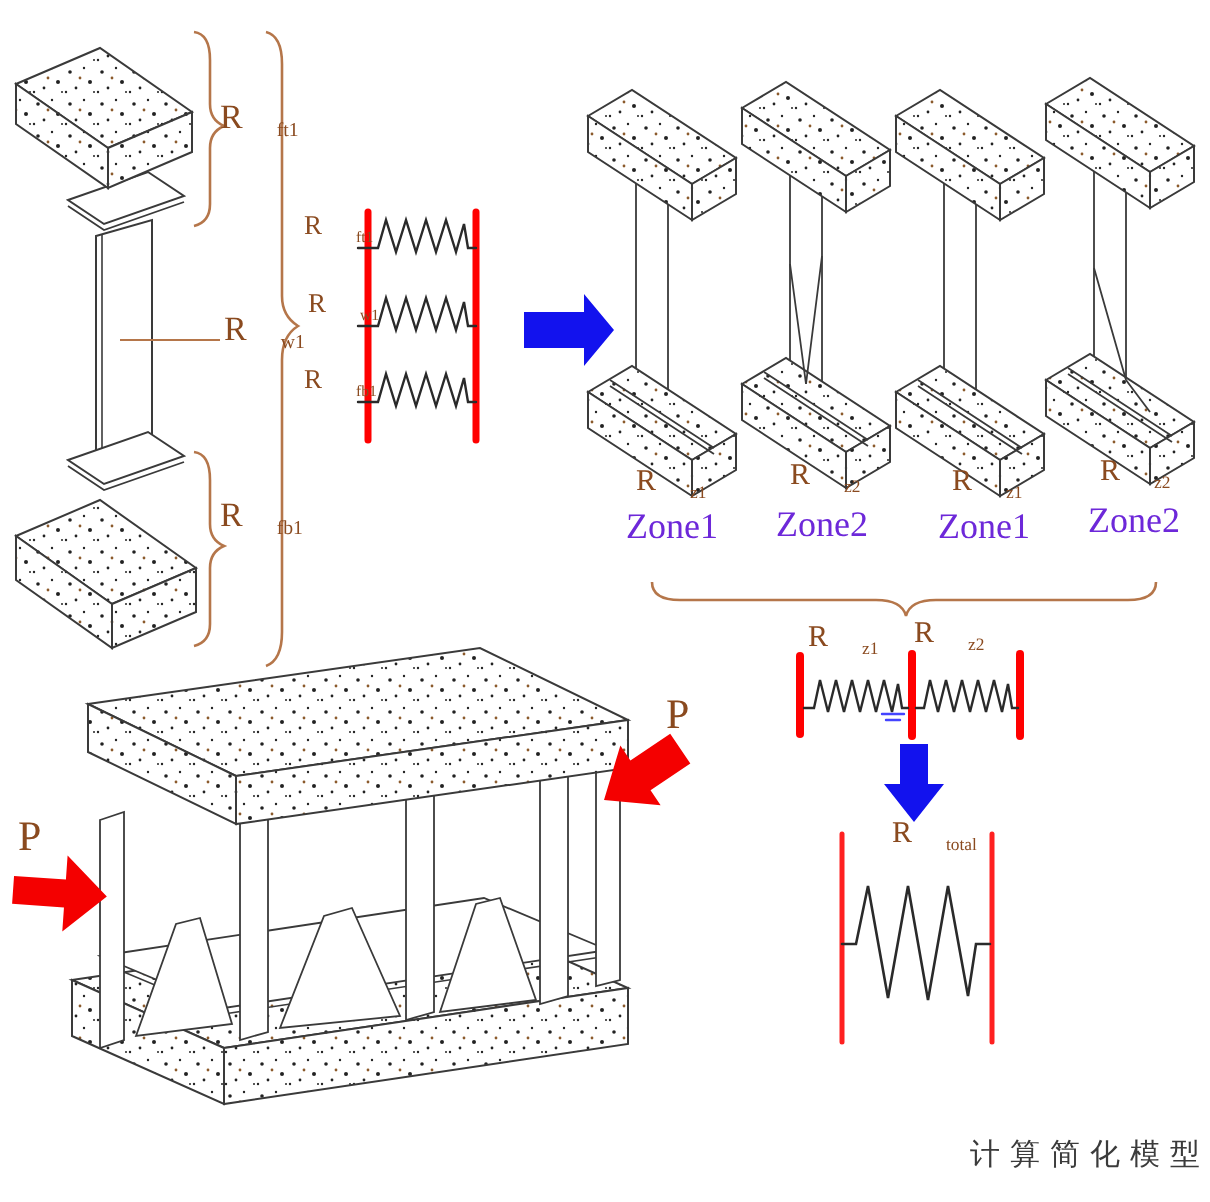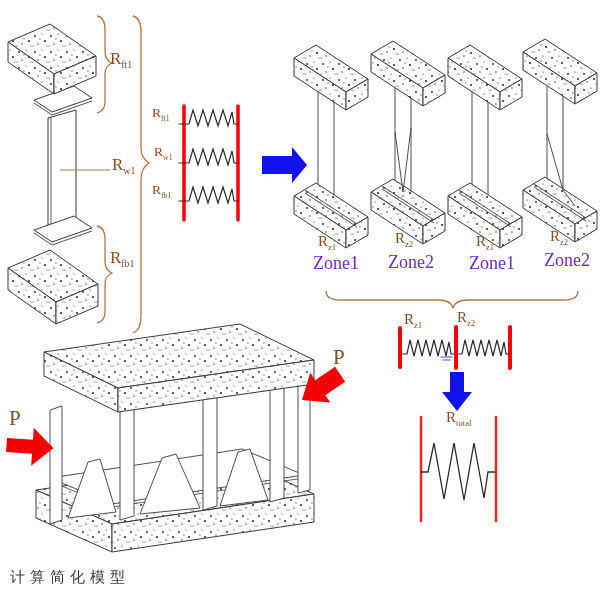--- a/index.html
+++ b/index.html
@@ -1,23 +1,23 @@
 <!DOCTYPE html>
 <html><head>
 <meta charset="utf-8">
 <style>
   html,body{margin:0;padding:0;background:#ffffff;}
   #canvas{position:relative;width:605px;height:601px;background:#fff;overflow:hidden;
           font-family:"Liberation Serif",serif;}
   svg{position:absolute;left:0;top:0;}
   .rl{position:absolute;color:#8a4a1f;line-height:1;white-space:nowrap;}
-  .rl sub{font-size:0.58em;}
+  .rl sub{font-size:0.58em;margin-left:17px;}
   .zl{position:absolute;color:#6d28d9;line-height:1;white-space:nowrap;}
   .pl{position:absolute;color:#8a4a1f;line-height:1;font-size:21px;}
-  #caption{position:absolute;left:0;top:568px;width:605px;text-align:left;
+  #caption{position:absolute;left:0;top:568px;width:605px;text-align:right;
            color:#3b3b3b;font-family:"DejaVu Sans","Liberation Sans",sans-serif;
            font-size:15px;letter-spacing:5px;text-indent:10px;}
 </style>
 </head>
 <body>
 
 <div id="canvas">
 
 <svg width="605" height="601" viewBox="0 0 605 601">
   <defs>

